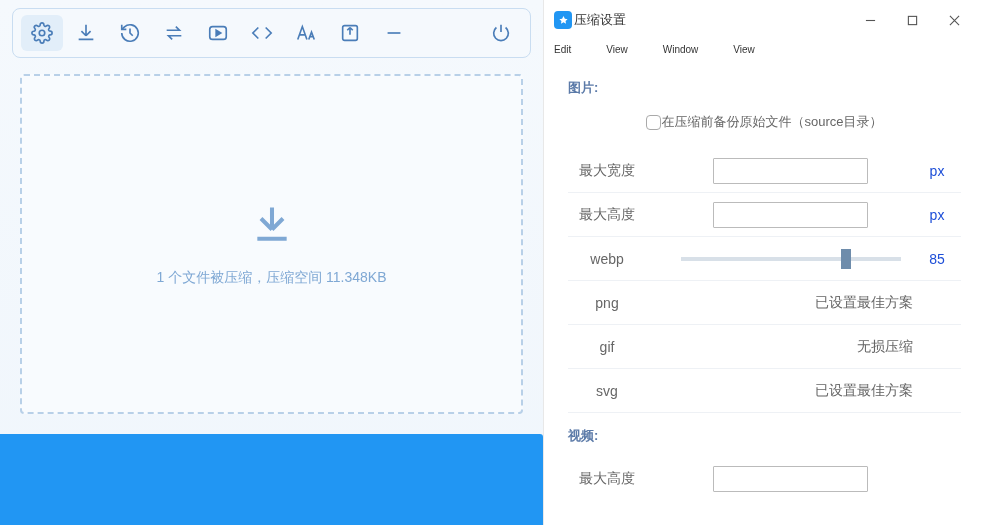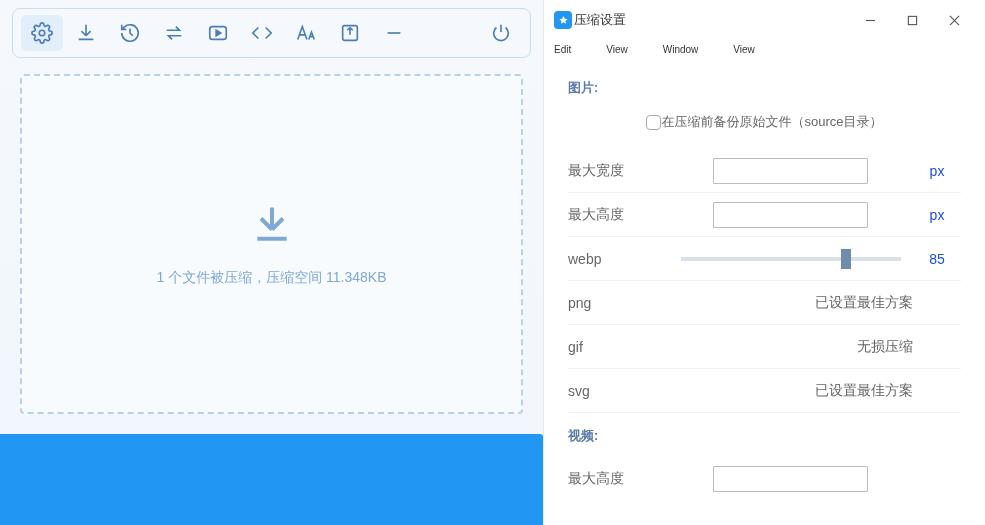--- a/index.html
+++ b/index.html
@@ -110,21 +110,21 @@
     }
     .form-row {
       display: flex;
       align-items: center;
       padding: 8px 0;
       min-height: 44px;
     }
     .form-row.bordered { border-bottom: 1px solid #eef1f5; }
     .row-label {
       width: 100px;
-      text-align: left;
+      text-align: center;
       color: #666;
       padding-right: 22px;
       font-size: 14px;
     }
     .row-control {
       flex: 1;
       display:flex;align-items:center;justify-content:center;
     }
     .row-suffix {
       width: 48px;

